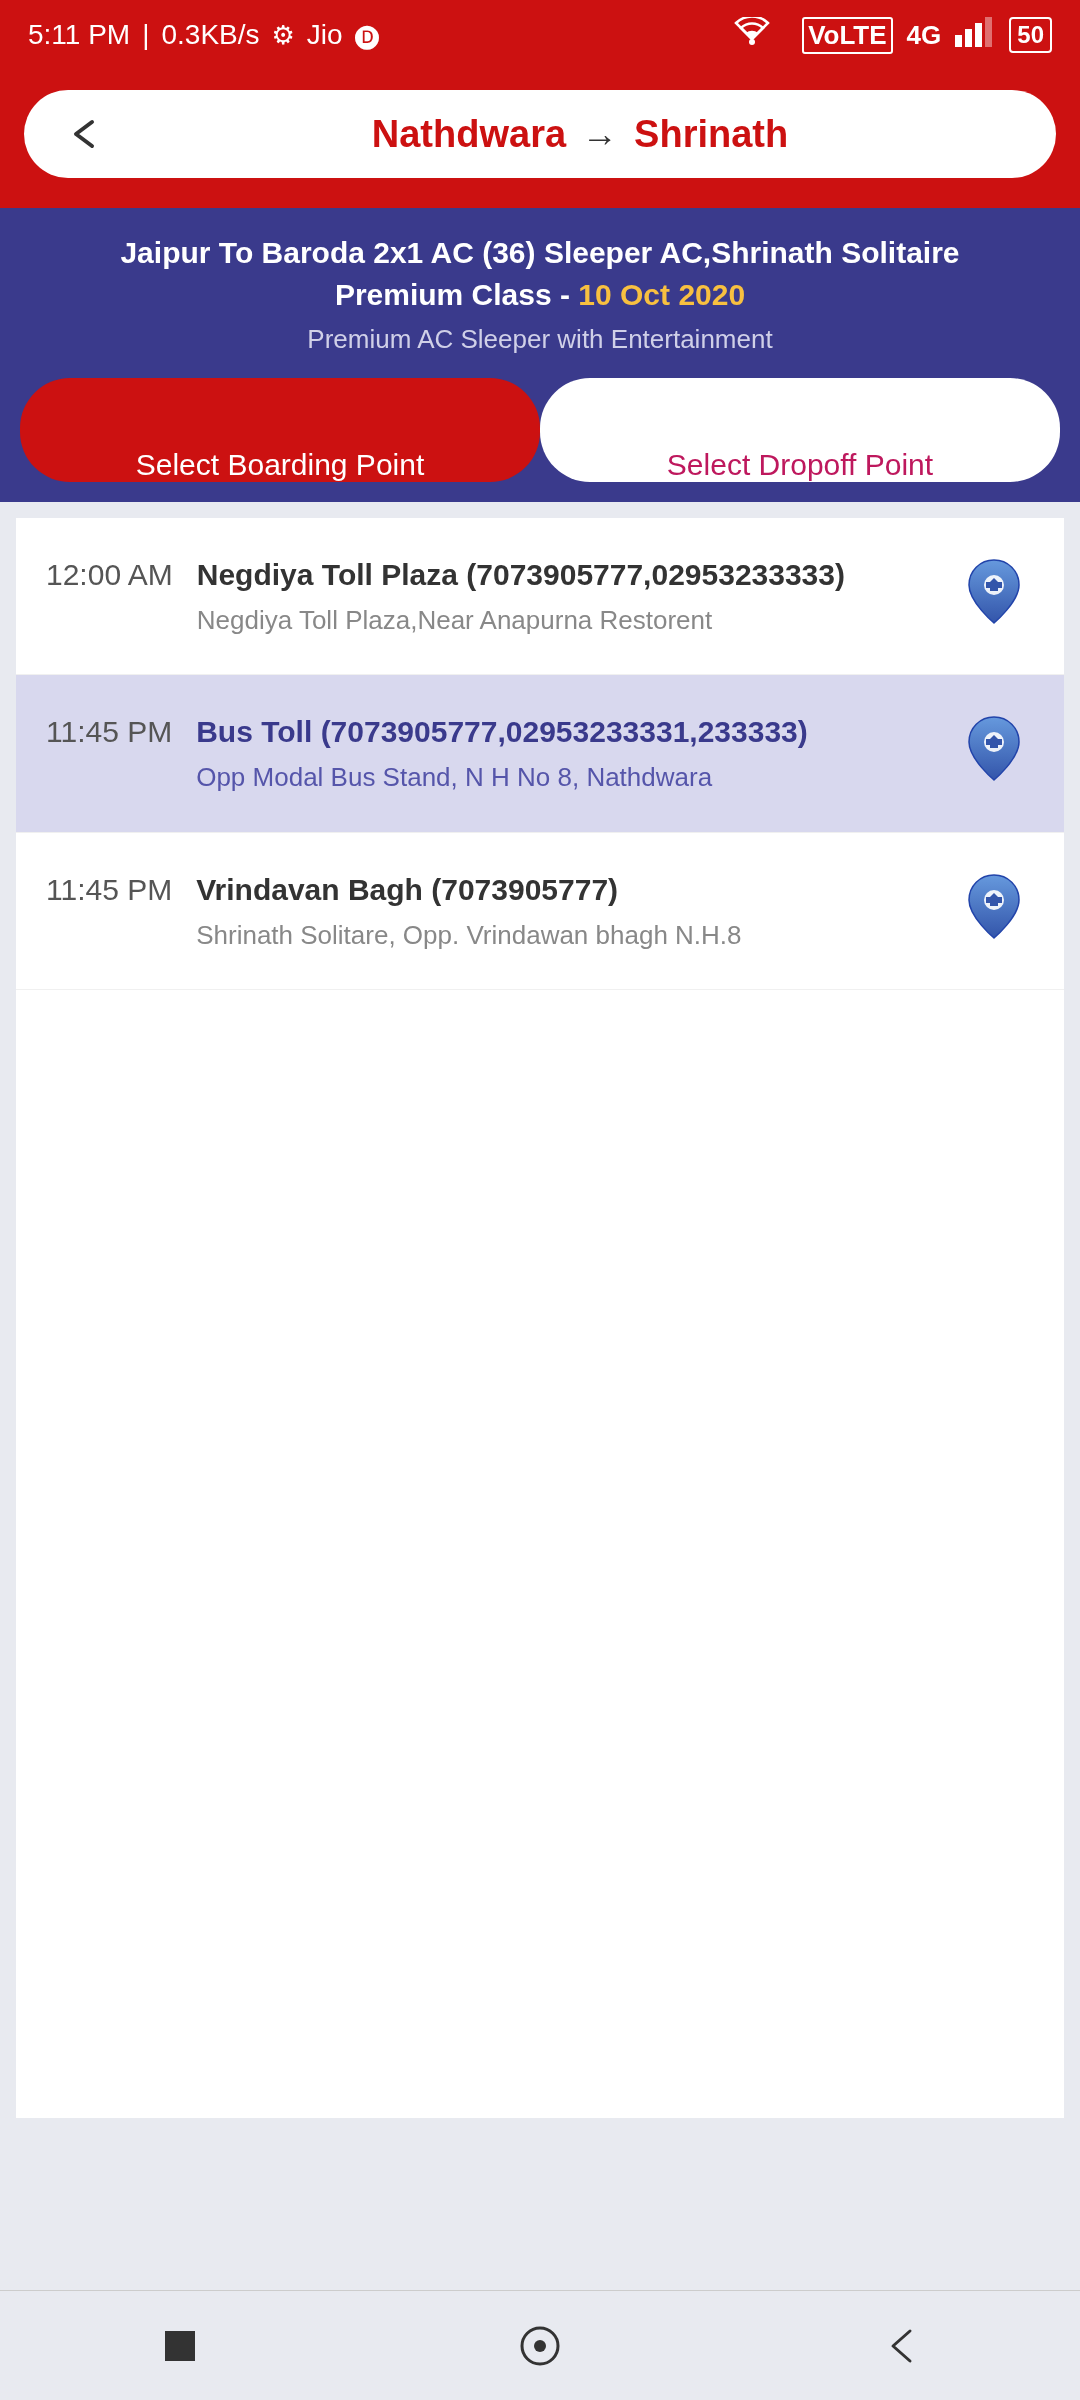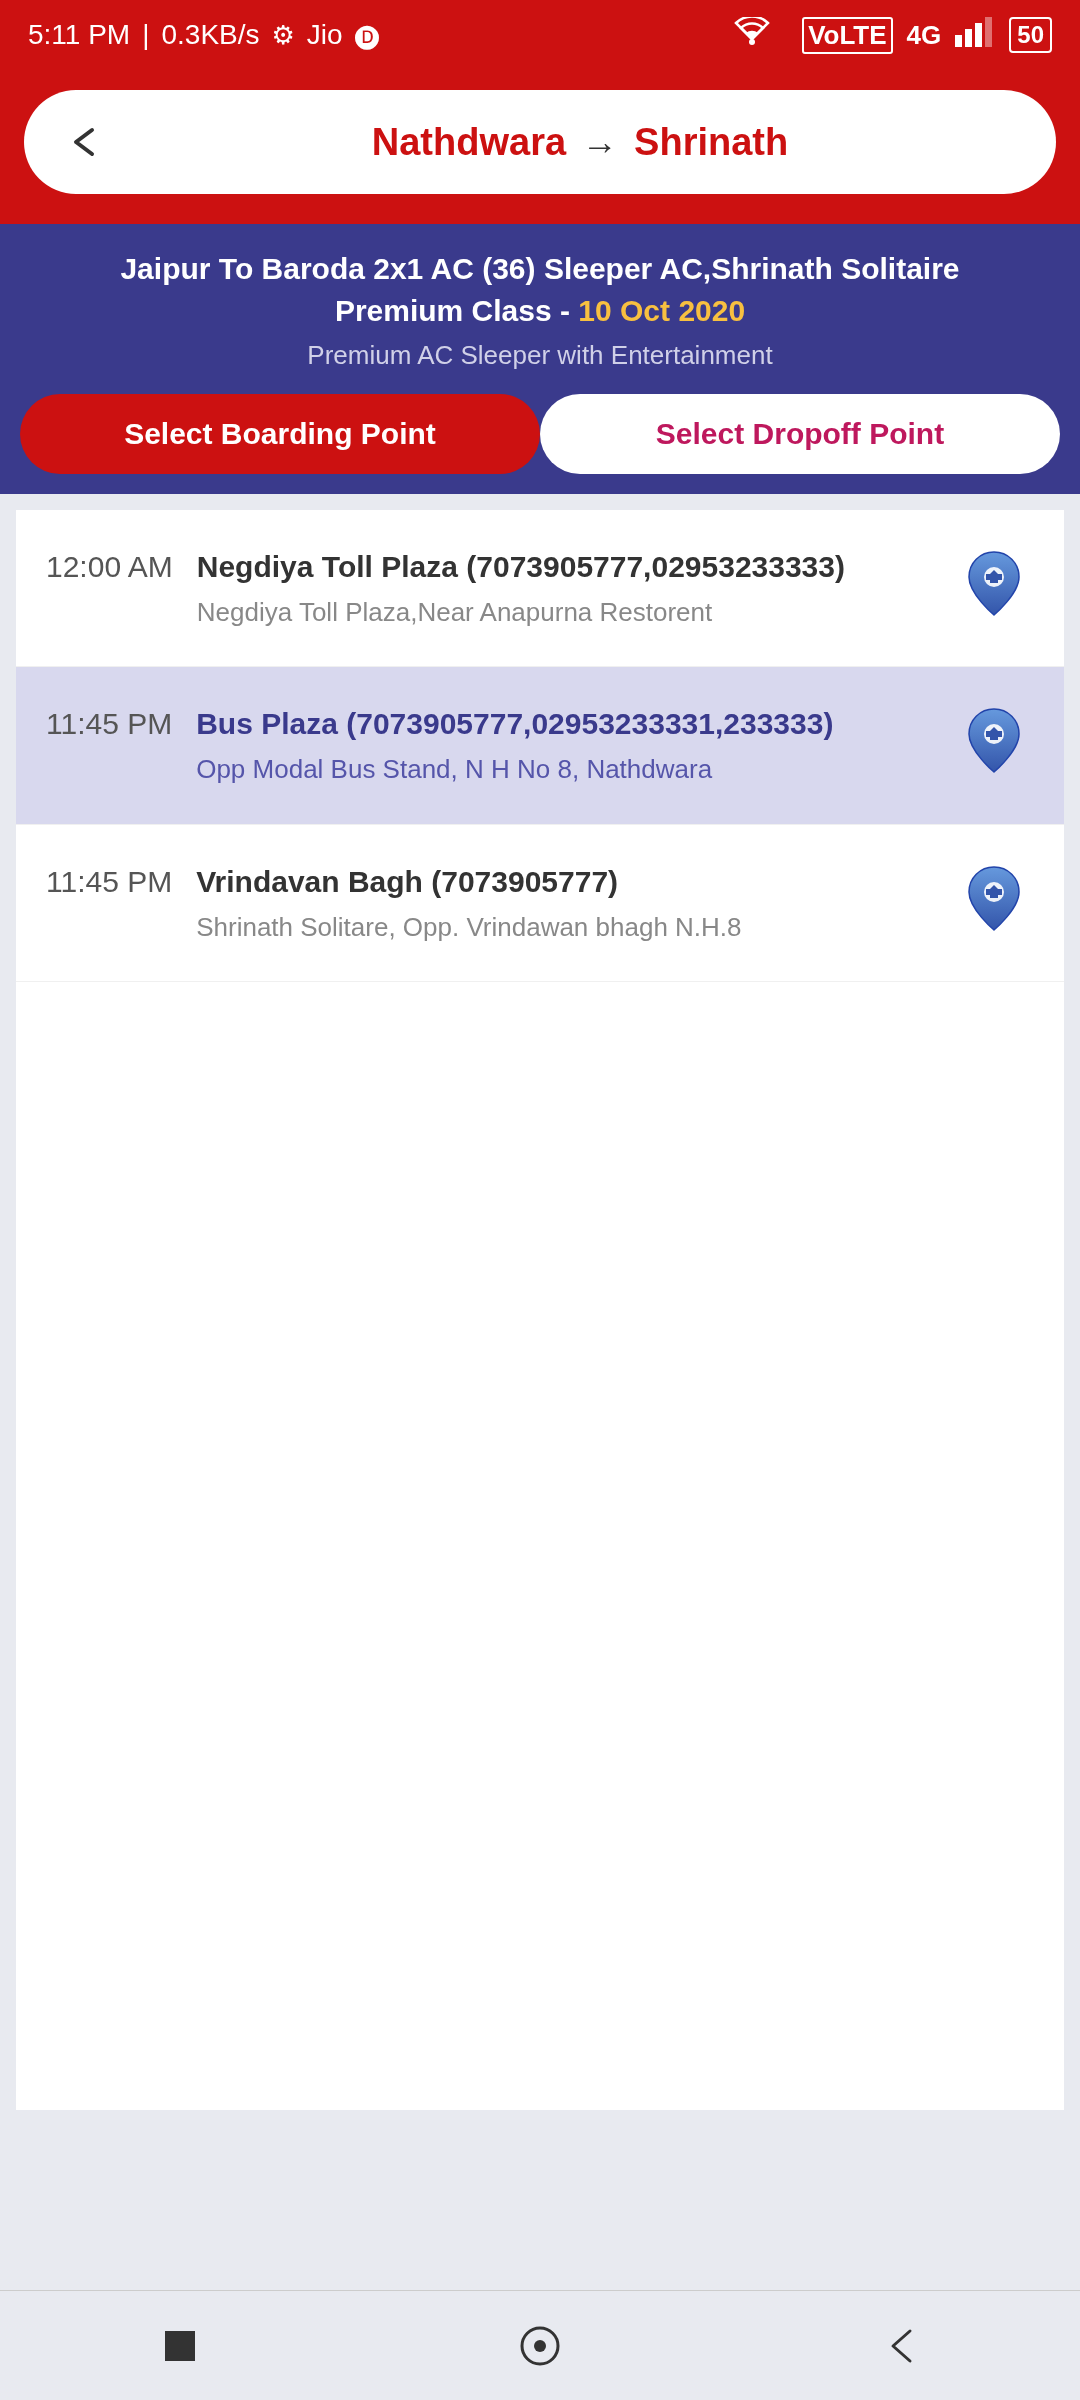--- a/index.html
+++ b/index.html
@@ -30,21 +30,21 @@
     
     .header {
       background: #cc1111;
       padding: 20px 24px 30px;
     }
     .route-bar {
       background: white;
       border-radius: 60px;
       display: flex;
       align-items: center;
-      padding: 22px 30px;
+      padding: 14px 30px;
       gap: 20px;
     }
     .back-btn {
       width: 60px;
       height: 60px;
       display: flex;
       align-items: center;
       justify-content: center;
       flex-shrink: 0;
     }
@@ -96,26 +96,26 @@
 
     
     .tab-bar {
       background: #3a3a8c;
       padding: 0 20px 20px;
       display: flex;
       gap: 0;
     }
     .tab {
       flex: 1;
-      height: 80px;
-      display: flex;
-      align-items: center;
+      height: 104px;
+      display: flex;
+      align-items: flex-end;
       justify-content: center;
       font-size: 30px;
-      font-weight: bold;
+      font-weight: normal;
       border-radius: 50px;
       cursor: pointer;
     }
     .tab-active {
       background: #cc1111;
       color: white;
     }
     .tab-inactive {
       background: white;
       color: #be185d;
@@ -291,21 +291,21 @@
         <path d="M30 20 L26 24 L22 24 L22 30 L26 30 L26 33 L34 33 L34 30 L38 30 L38 24 L34 24 Z" fill="#3355aa"></path>
       </svg>
     </div>
   </div>
 
   <div class="stop-item stop-item-selected">
     <div class="stop-time stop-time-selected">
       <span>11:45 PM</span>
     </div>
     <div class="stop-details">
-      <div class="stop-name stop-name-selected">Bus Plaza (7073905777,02953233331,233333)</div>
+      <div class="stop-name stop-name-selected">Bus Toll (7073905777,02953233331,233333)</div>
       <div class="stop-address stop-address-selected">Opp Modal Bus Stand, N H No 8, Nathdwara</div>
     </div>
     <div class="stop-icon">
       <svg viewBox="0 0 60 70" width="60" height="70">
         <defs>
           <linearGradient id="pinGrad1" x1="0%" y1="0%" x2="0%" y2="100%">
             <stop offset="0%" style="stop-color:#6699dd;stop-opacity:1"></stop>
             <stop offset="100%" style="stop-color:#3355aa;stop-opacity:1"></stop>
           </linearGradient>
         </defs>

